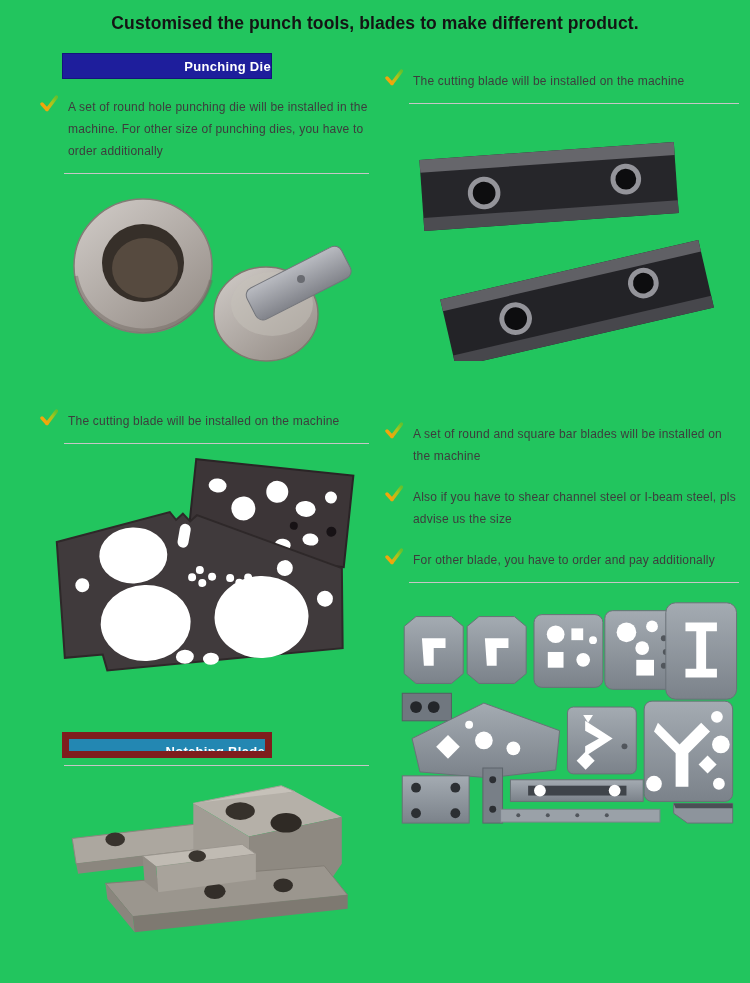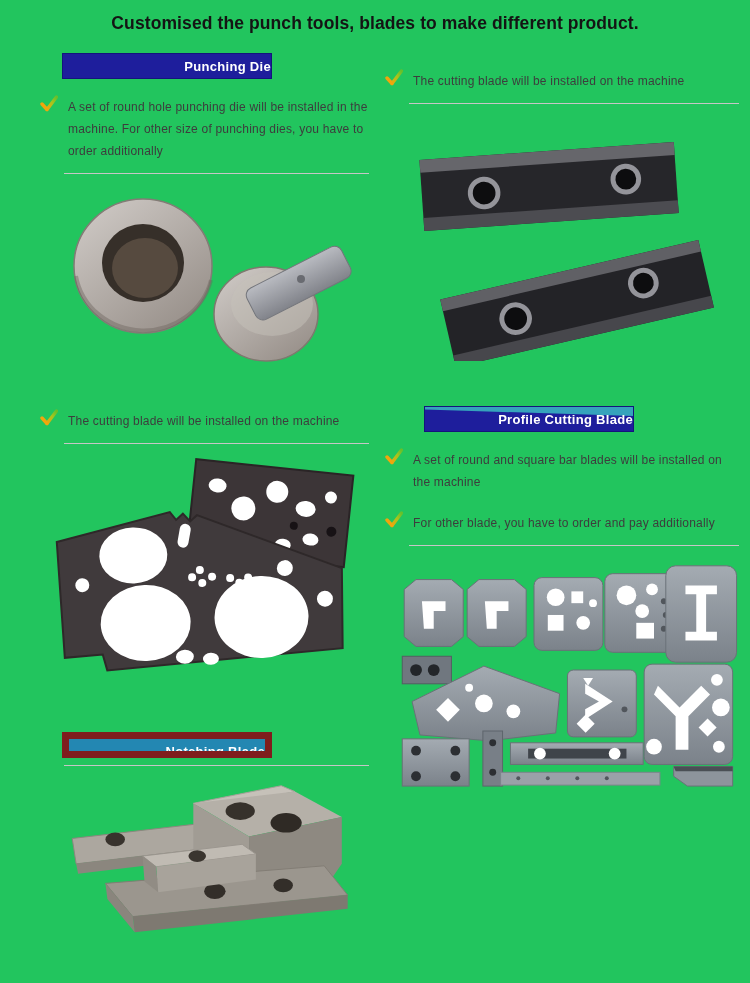--- a/index.html
+++ b/index.html
@@ -202,31 +202,34 @@
               <rect x="48" y="160" width="268" height="12" fill="#606065"></rect>
               <rect x="48" y="218" width="268" height="12" fill="#47474c"></rect>
               <circle cx="118" cy="196" r="14" fill="#0d0d0f" stroke="#94949a" stroke-width="5"></circle>
               <circle cx="252" cy="190" r="13" fill="#0d0d0f" stroke="#94949a" stroke-width="5"></circle>
             </g>
           </svg>
         </div>
       </section>
 
       <section class="sec h447">
-        <div class="banner banner-blue ml39">
-          <span class="accent"></span>
-          <span class="lbl">Profile Cutting Blade</span>
-        </div>
         <div class="bullets">
           <div class="bullet">
             <svg class="check" width="18" height="17" viewBox="0 0 18 17">
               <path d="M2 9 L7 14.5" stroke="#F2A50C" stroke-width="3.4" stroke-linecap="round" fill="none"></path>
               <path d="M7 14.5 L16.5 2" stroke="url(#gCheck)" stroke-width="3.4" stroke-linecap="round" fill="none"></path>
             </svg>
             <p>A set of round and square bar blades will be installed on the machine</p>
+          </div>
+          <div class="bullet">
+            <svg class="check" width="18" height="17" viewBox="0 0 18 17">
+              <path d="M2 9 L7 14.5" stroke="#F2A50C" stroke-width="3.4" stroke-linecap="round" fill="none"></path>
+              <path d="M7 14.5 L16.5 2" stroke="url(#gCheck)" stroke-width="3.4" stroke-linecap="round" fill="none"></path>
+            </svg>
+            <p>Also if you have to shear channel steel or I-beam steel, pls advise us the size</p>
           </div>
           <div class="bullet">
             <svg class="check" width="18" height="17" viewBox="0 0 18 17">
               <path d="M2 9 L7 14.5" stroke="#F2A50C" stroke-width="3.4" stroke-linecap="round" fill="none"></path>
               <path d="M7 14.5 L16.5 2" stroke="url(#gCheck)" stroke-width="3.4" stroke-linecap="round" fill="none"></path>
             </svg>
             <p>For other blade, you have to order and pay additionally</p>
           </div>
         </div>
         <hr class="rule">

